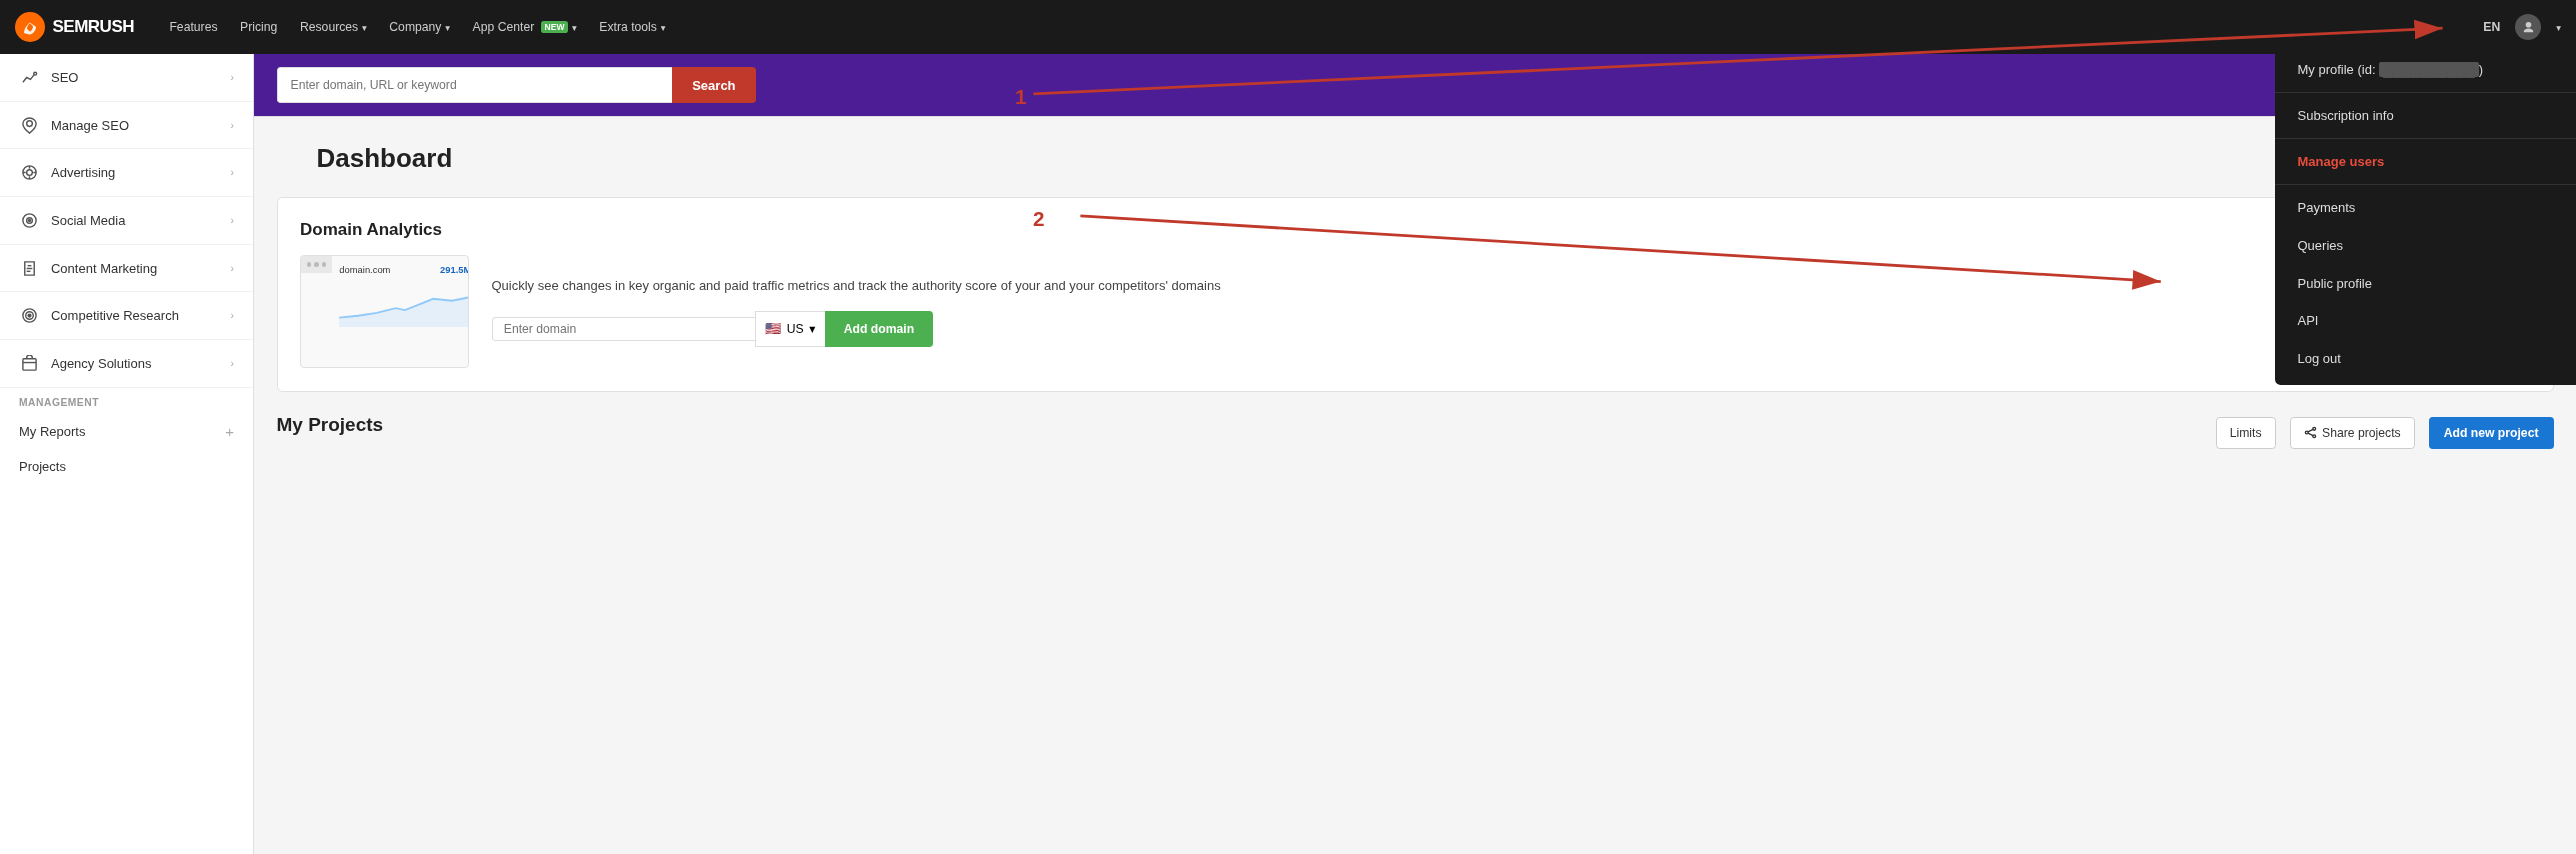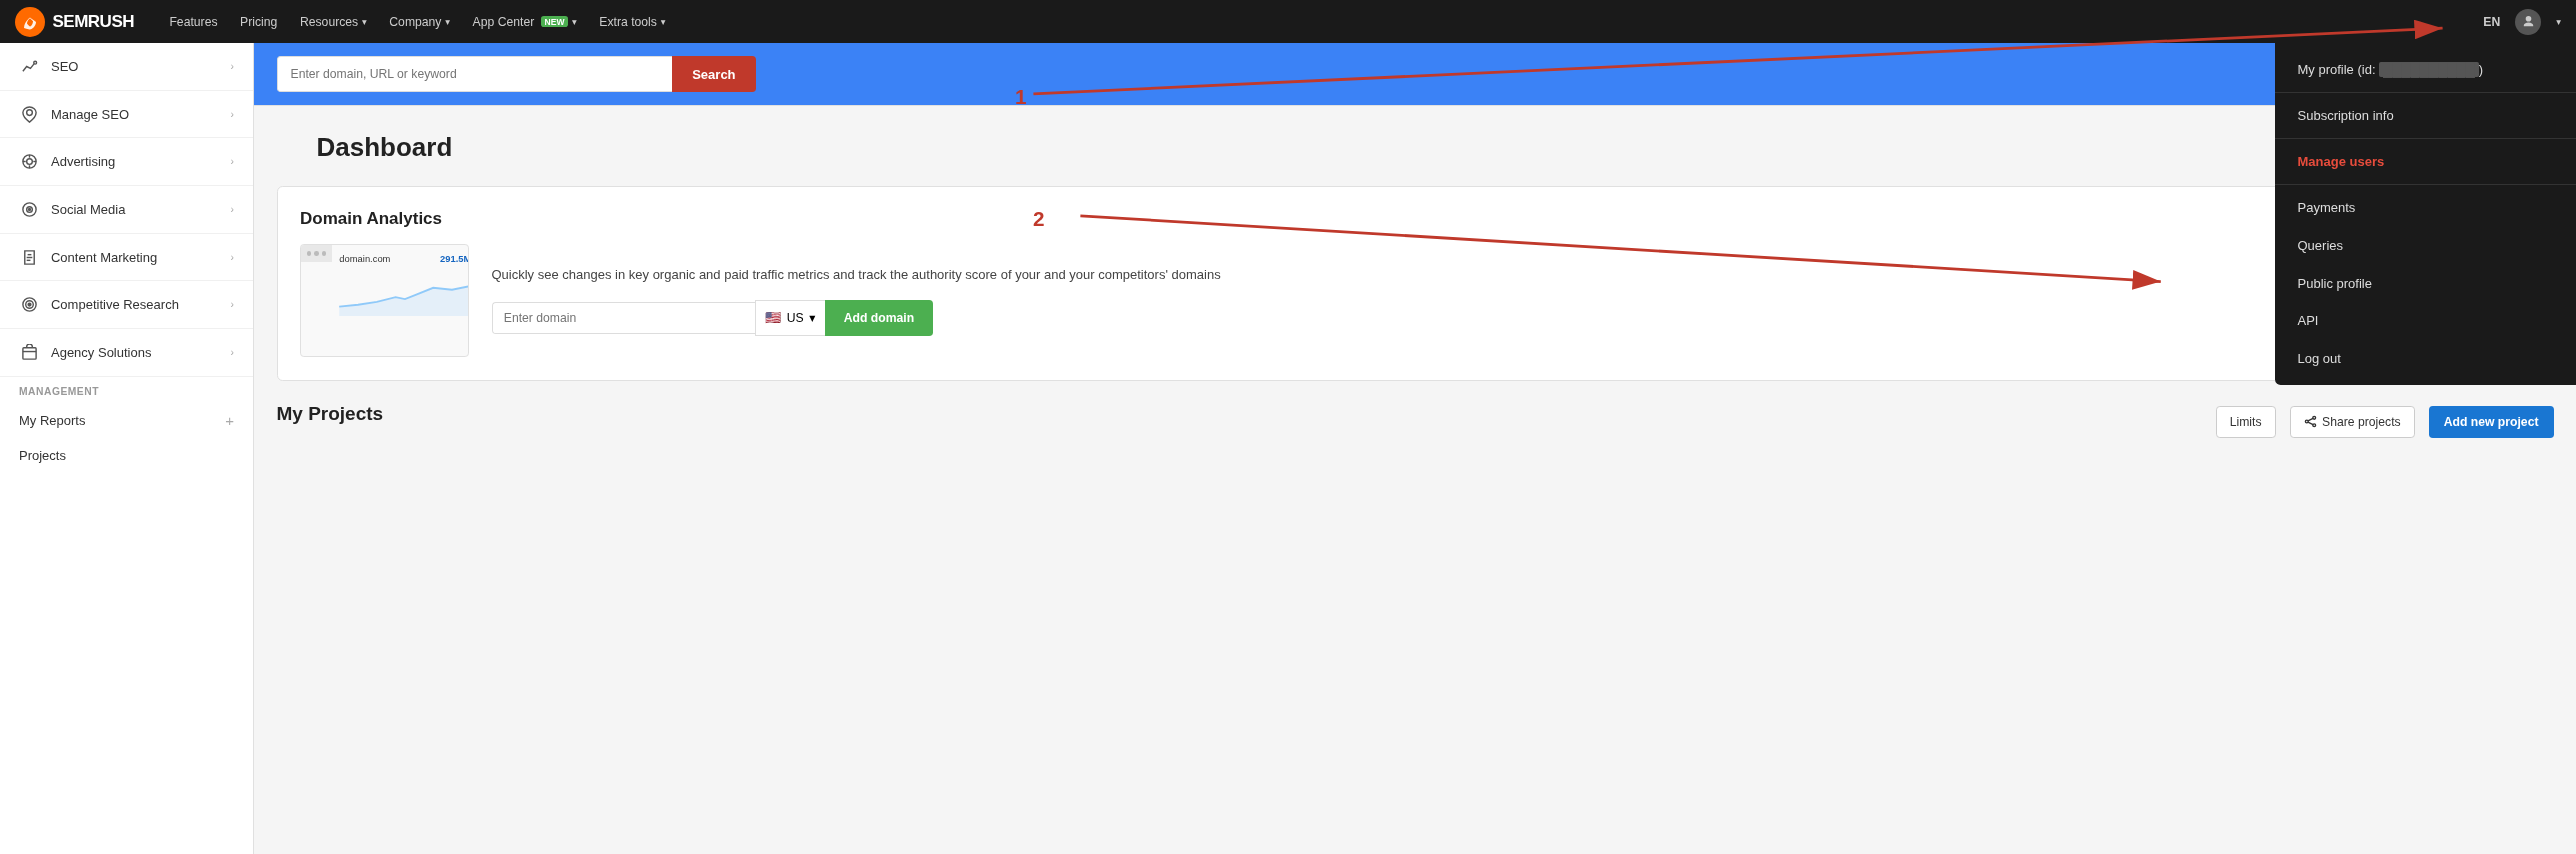--- a/index.html
+++ b/index.html
@@ -2,21 +2,21 @@
 <html style="font-size:15px"><head>
   <meta charset="utf-8">
   <style>
     * { margin: 0; padding: 0; box-sizing: border-box; }
     body { font-family: -apple-system, BlinkMacSystemFont, 'Segoe UI', Arial, sans-serif; font-size: 13px; background: #f5f5f5; overflow: hidden; }
 
     
     .top-nav {
       display: flex; align-items: center;
       background: #1a1a1a; color: #fff;
-      height: 43px; padding: 0 15px;
+      height: 54px; padding: 0 15px;
       position: relative; z-index: 100;
     }
     .logo { display: flex; align-items: center; gap: 7.5px; margin-right: 26px; }
     .logo-icon { width: 30px; height: 30px; }
     .logo-text { font-size: 17px; font-weight: 700; color: #fff; letter-spacing: -0.5px; }
     .nav-items { display: flex; align-items: center; gap: 3.8px; flex: 1; }
     .nav-item {
       color: #ccc; padding: 5.6px 9.4px; cursor: pointer;
       font-size: 12.2px; display: flex; align-items: center; gap: 3.8px;
       border-radius: 3.8px; white-space: nowrap;
@@ -61,21 +61,21 @@
       cursor: pointer; color: #333; font-size: 13px;
     }
     .sidebar-mgmt-label { flex: 1; }
     .sidebar-mgmt-icon { color: #aaa; font-size: 15px; cursor: pointer; }
 
     
     .content { flex: 1; overflow-y: auto; background: #f5f5f5; }
 
     
     .search-bar-area {
-      background: #3b82f6; padding: 13px 22.5px;
+      background: #4c1d95; padding: 13px 22.5px;
       border-bottom: 0.9px solid #e0e0e0;
       display: flex; gap: 0;
     }
     .search-input {
       flex: 0 0 395px; height: 36px; border: 0.9px solid #ddd;
       border-right: none; border-radius: 3.8px 0 0 3.8px;
       padding: 0 13px; font-size: 12.2px; color: #999;
       outline: none; background: #fff;
     }
     .search-button {
@@ -104,21 +104,21 @@
     .dot { width: 4.7px; height: 4.7px; border-radius: 50%; background: #bbb; }
     .domain-preview-content { flex: 1; padding: 7.5px; font-size: 9.4px; color: #333; }
     .domain-row { display: flex; justify-content: space-between; align-items: center; margin-bottom: 3.8px; }
     .domain-val { color: #1565c0; font-weight: 600; font-size: 9.4px; }
     .mini-chart { margin-top: 5.6px; }
 
     .domain-analytics-desc { flex: 1; }
     .domain-analytics-desc p { font-size: 13px; color: #444; margin-bottom: 15px; line-height: 1.5; }
     .domain-input-row { display: flex; align-items: center; gap: 0; }
     .domain-input {
-      flex: 0 0 263px; height: 32px; border: 0.9px solid #ddd;
+      flex: 0 0 263px; height: 24px; border: 0.9px solid #ddd;
       border-right: none; border-radius: 3.8px 0 0 3.8px;
       padding: 0 11.3px; font-size: 12.2px; outline: none;
     }
     .country-selector {
       height: 36px; padding: 0 9.4px; border: 0.9px solid #ddd;
       border-right: none; background: #fff; cursor: pointer;
       display: flex; align-items: center; gap: 5.6px; font-size: 12.2px;
     }
     .flag { font-size: 13px; }
     .add-domain-btn {

